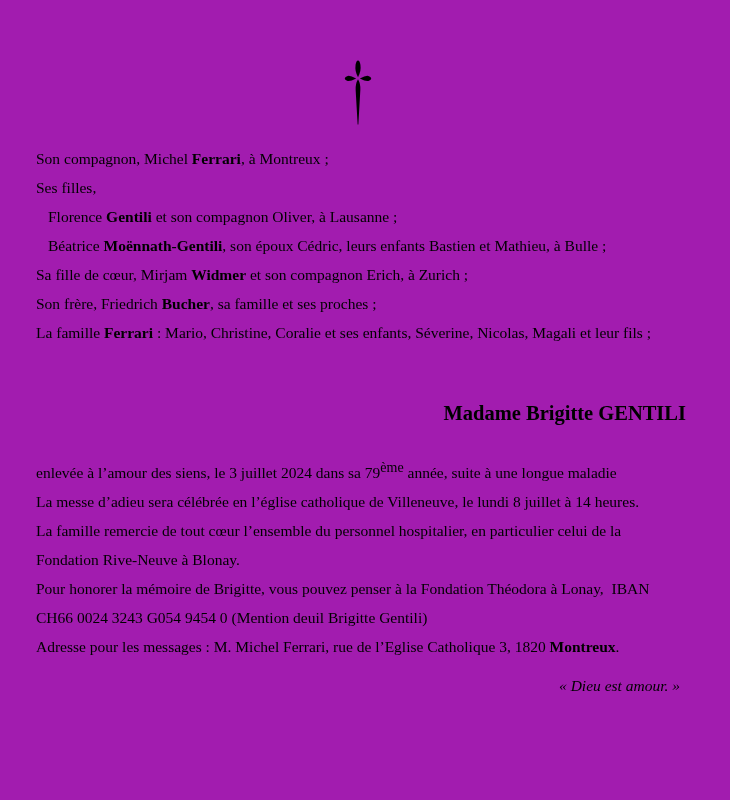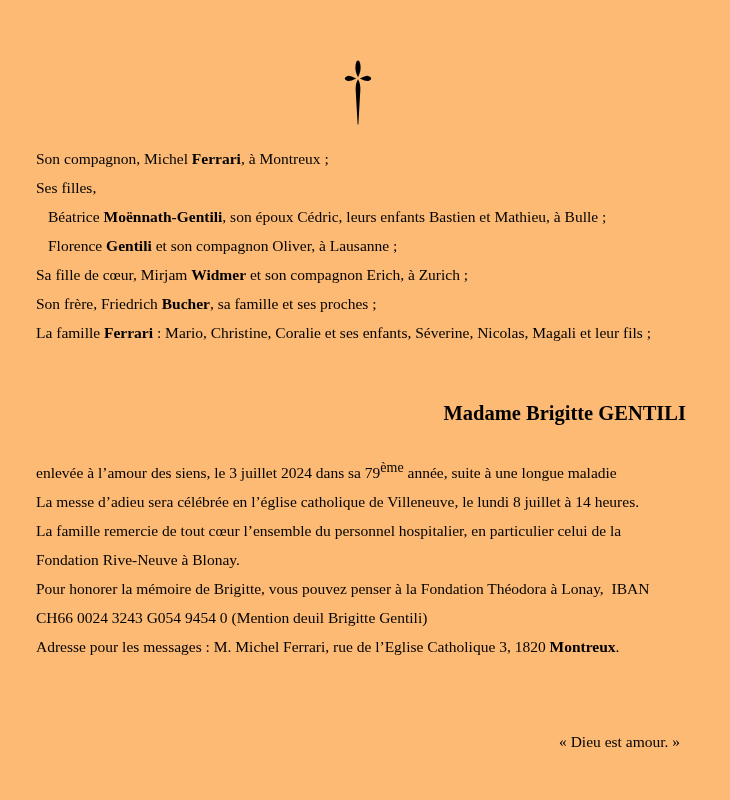--- a/index.html
+++ b/index.html
@@ -1,20 +1,20 @@
 <!DOCTYPE html>
 <html><head>
 <meta charset="utf-8">
 <style>
   html, body { margin: 0; padding: 0; background: #ffffff; }
   .page {
     position: relative;
     width: 730px;
     height: 800px;
-    background: #fdba74;
+    background: #a21caf;
     color: #000000;
     font-family: "Liberation Serif", "DejaVu Serif", serif;
     font-size: 15.5px;
     overflow: hidden;
   }
   .cross-wrap {
     position: absolute;
     left: 342px;
     top: 58px;
     width: 32px;
@@ -52,21 +52,22 @@
     margin: 0;
     font-size: 20.5px;
     font-weight: bold;
     text-align: right;
     line-height: 29px;
     white-space: pre;
   }
   .quote {
     position: absolute;
     right: 50px;
-    top: 727px;
+    top: 671px;
+    font-style: italic;
     line-height: 29px;
     white-space: pre;
   }
 </style>
 </head>
 <body>
 
 <div class="page">
 
   <div class="cross-wrap">
@@ -76,22 +77,22 @@
         <path d="M17.5 27 Q9 22.5 5.5 24 Q2.5 25.3 2.5 27 Q2.5 28.7 5.5 30 Q9 31.5 17.5 27 Z"></path>
         <path d="M22.5 27 Q31 22.5 34.5 24 Q37.5 25.3 37.5 27 Q37.5 28.7 34.5 30 Q31 31.5 22.5 27 Z"></path>
         <path d="M20 28 Q16.4 34 16.9 42.5 Q17.4 51 19.5 88 L20.5 88 Q22.6 51 23.1 42.5 Q23.6 34 20 28 Z"></path>
       </g>
     </svg>
   </div>
 
   <div class="family-block">
       <div class="line"><span>Son compagnon, Michel </span><span class="b">Ferrari</span><span>, à Montreux ;</span></div>
       <div class="line"><span>Ses filles,</span></div>
+      <div class="line indent"><span>Florence </span><span class="b">Gentili</span><span> et son compagnon Oliver, à Lausanne ;</span></div>
       <div class="line indent"><span>Béatrice </span><span class="b">Moënnath-Gentili</span><span>, son époux Cédric, leurs enfants Bastien et Mathieu, à Bulle ;</span></div>
-      <div class="line indent"><span>Florence </span><span class="b">Gentili</span><span> et son compagnon Oliver, à Lausanne ;</span></div>
       <div class="line"><span>Sa fille de cœur, Mirjam </span><span class="b">Widmer</span><span> et son compagnon Erich, à Zurich ;</span></div>
       <div class="line"><span>Son frère, Friedrich </span><span class="b">Bucher</span><span>, sa famille et ses proches ;</span></div>
       <div class="line"><span>La famille </span><span class="b">Ferrari</span><span> : Mario, Christine, Coralie et ses enfants, Séverine, Nicolas, Magali et leur fils ;</span></div>
     </div>
 
   <h1 class="title">Madame Brigitte GENTILI</h1>
 
   <div class="body-block">
       <div class="line"><span>enlevée à l’amour des siens, le 3 juillet 2024 dans sa 79</span><sup>ème</sup><span> année, suite à une longue maladie</span></div>
       <div class="line"><span>La messe d’adieu sera célébrée en l’église catholique de Villeneuve, le lundi 8 juillet à 14 heures.</span></div>

